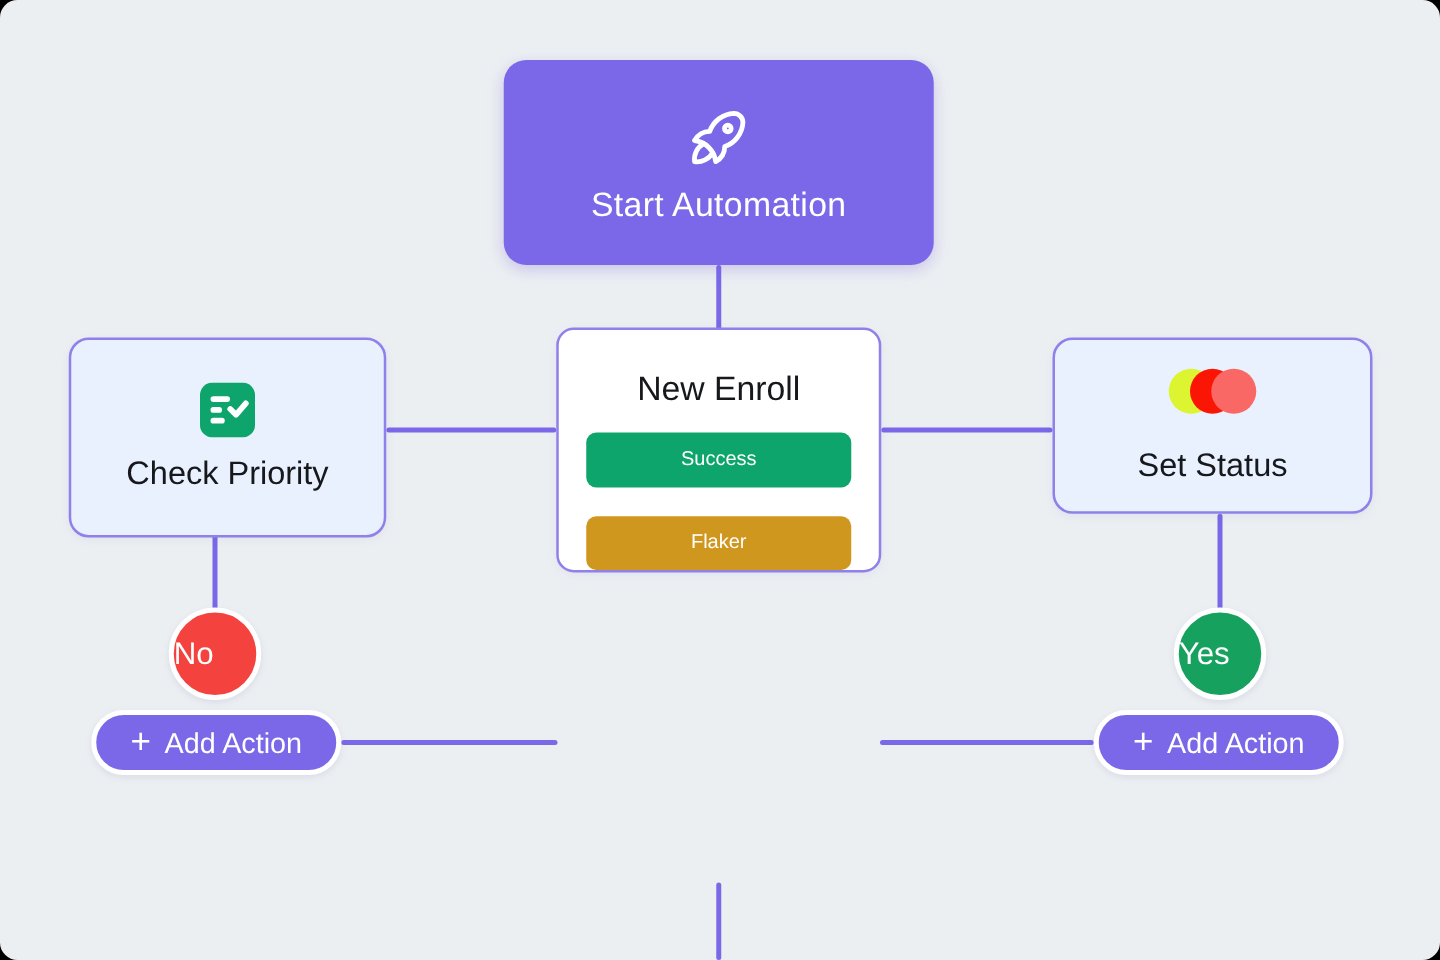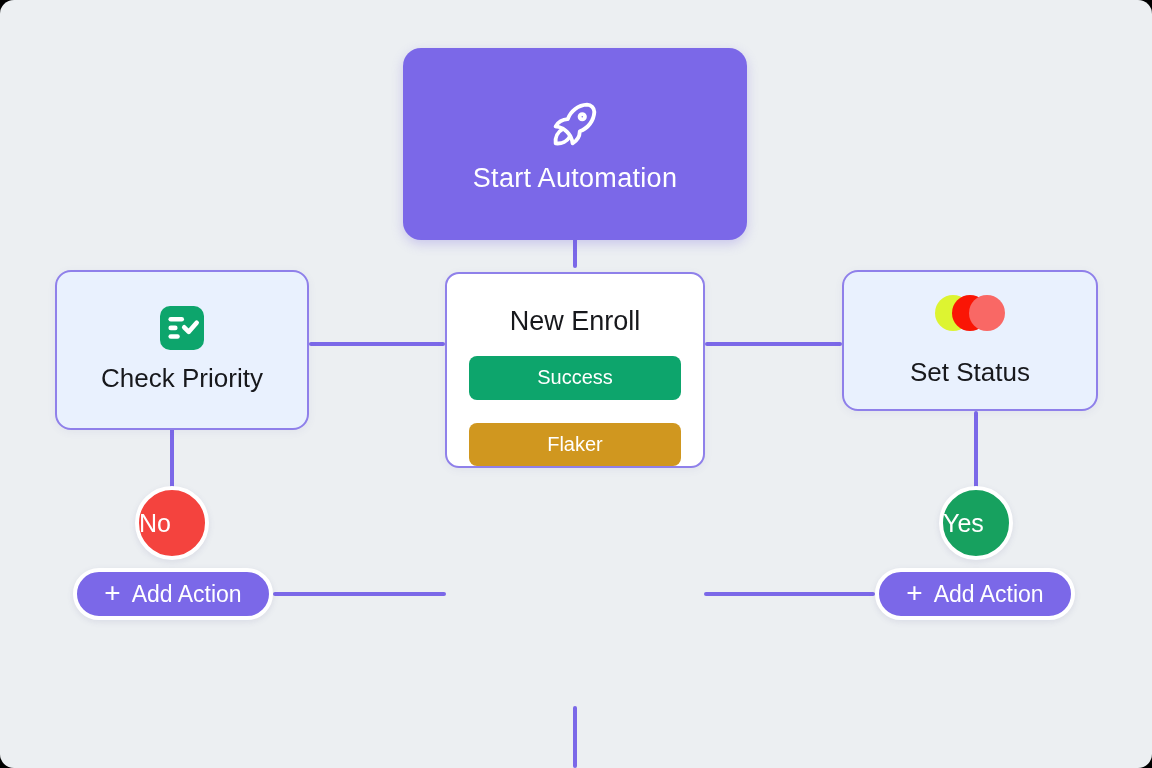--- a/index.html
+++ b/index.html
@@ -33,41 +33,41 @@
     cursor: pointer;
   }
   .node-card {
     background: #E9F1FE;
     border: 2px solid #8F80EA;
     border-radius: 16px;
     box-shadow: 0 2px 8px rgba(90, 90, 150, 0.07);
   }
   .start-node {
     left: 403px; top: 48px;
-    width: 344px; height: 192px;
+    width: 344px; height: 164px;
     background: #7B68E8;
     border-radius: 18px;
     gap: 10px;
     box-shadow: 0 4px 12px rgba(110, 95, 220, 0.28);
   }
   .start-label {
     color: #FFFFFF;
     font-size: 27px;
     font-weight: 500;
     letter-spacing: 0.3px;
   }
   .check-node  { left: 55px;  top: 270px; width: 254px; height: 160px; gap: 13px; }
   .status-node { left: 842px; top: 270px; width: 256px; height: 141px; gap: 25px; }
   .node-label {
     color: #17181C;
     font-size: 26px;
     font-weight: 500;
   }
   .enroll-node {
-    left: 445px; top: 272px;
+    left: 445px; top: 262px;
     width: 260px; height: 196px;
     background: #FFFFFF;
     border: 2px solid #8F80EA;
     border-radius: 14px;
     justify-content: flex-end;
     box-shadow: 0 2px 8px rgba(90, 90, 150, 0.07);
   }
   .enroll-title {
     margin-top: 29px;
     font-size: 27px;
@@ -75,21 +75,21 @@
     color: #17181C;
     line-height: 36px;
   }
   .enroll-btn {
     width: 212px;
     height: 56px;
     border: none;
     border-radius: 8px;
     color: #FFFFFF;
     font-family: "Liberation Sans", sans-serif;
-    font-size: 20px;
+    font-size: 16px;
     font-weight: 500;
     cursor: pointer;
   }
   .enroll-btn.success { background: #0DA56C; margin-top: 17px; }
   .enroll-btn.flaker  { background: #D0971F; margin-top: 23px; }
   .email-node {
     left: 446px; top: 534px;
     width: 258px; height: 174px;
     background: #FFFFFF;
     border: 2px solid #8F80EA;

